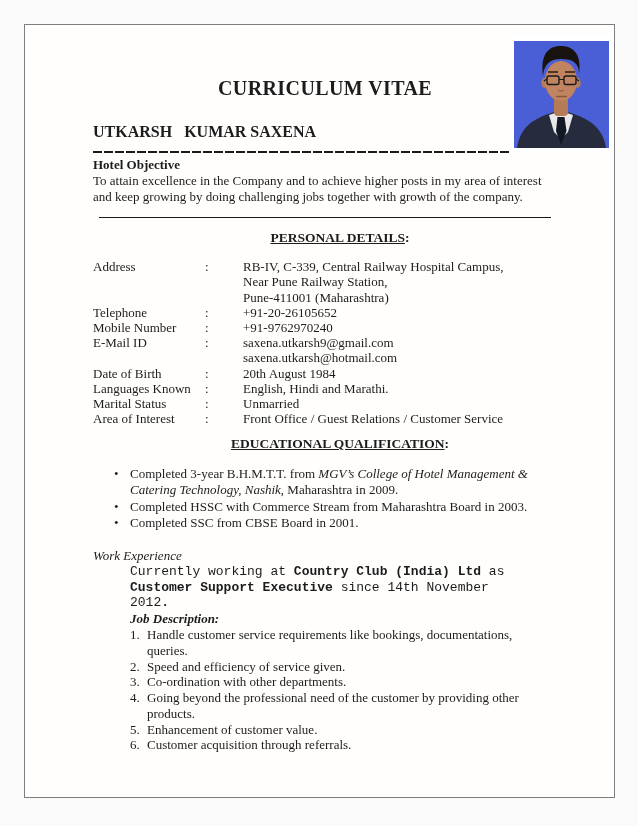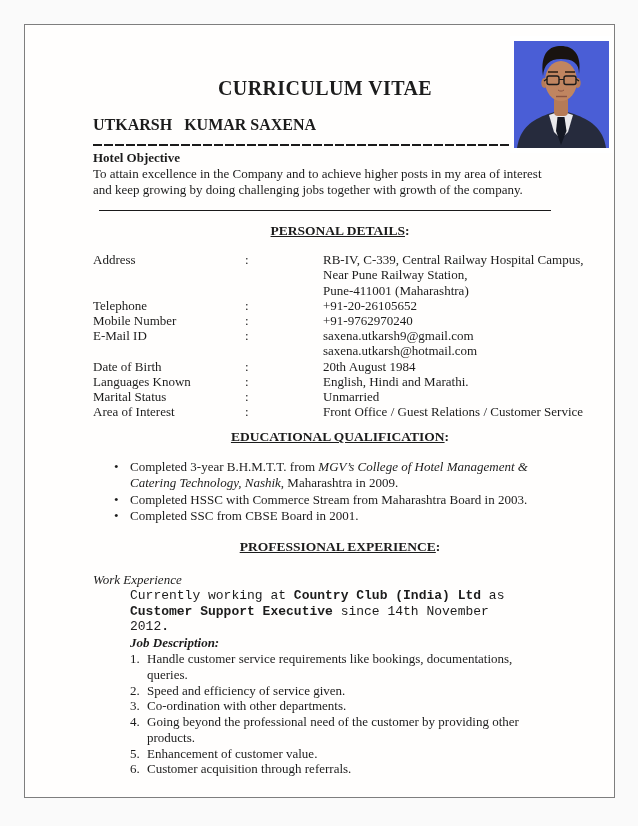--- a/index.html
+++ b/index.html
@@ -26,21 +26,21 @@
   .photo svg{display:block;}
   .content{margin:0 57px 0 68px;width:464px;}
   .title{
     margin-top:52px;
     text-align:center;
     font-size:20px;font-weight:700;
     letter-spacing:.4px;
     line-height:23px;
   }
   .name{
-    margin-top:15px;
+    margin-top:22px;
     font-size:16px;font-weight:700;
     white-space:pre;
     line-height:19px;
   }
   .uline{
     margin-top:10px;
     width:416px;height:2px;
     background:repeating-linear-gradient(90deg,#1a1a1a 0,#1a1a1a 9px,transparent 9px,transparent 11px);
   }
   .obj-heading{margin-top:4px;font-size:13px;font-weight:700;line-height:16px;}
@@ -48,21 +48,21 @@
   .hr-solid{margin-top:13px;width:452px;border:none;border-top:1.2px solid #1a1a1a;}
   .sec-heading{
     text-align:center;
     font-size:13.5px;font-weight:700;
     margin-top:12px;line-height:16px;
   }
   .sec-heading .u{text-decoration:underline;padding-left:30px;}
   .sec-heading.edu{margin-top:10px;}
   .sec-heading.exp{margin-top:15px;}
   .details{margin-top:13px;font-size:13px;}
-  .detail-row{display:grid;grid-template-columns:112px 38px 1fr;line-height:15.2px;gap:40px;}
+  .detail-row{display:grid;grid-template-columns:112px 38px 1fr;line-height:15.2px;}
   .detail-row .dv{white-space:nowrap;}
   .edu-list{margin-top:14px;margin-left:20px;width:425px;font-size:13px;}
   .edu-item{position:relative;padding-left:17px;line-height:15.6px;margin-bottom:1px;}
   .edu-item::before{content:"\2022";position:absolute;left:1px;top:0;font-size:13px;}
   .it{font-style:italic;}
   .b{font-weight:700;}
   .we-heading{margin-top:17px;font-size:13px;font-weight:400;font-style:italic;line-height:16px;}
   .we-current{margin-left:37px;width:392px;font-size:13px;line-height:15.7px;font-family:Liberation Mono, monospace;}
   .jd-heading{margin-left:37px;font-size:13px;font-weight:700;font-style:italic;line-height:16px;}
   .jd-list{margin-left:37px;width:392px;font-size:13px;}
@@ -177,21 +177,20 @@
       </div>
 
       <div class="sec-heading edu"><span class="u">EDUCATIONAL QUALIFICATION</span><span>:</span></div>
 
       <div class="edu-list">
         <div class="edu-item"><span>Completed 3-year B.H.M.T.T. from </span><span class="it">MGV’s College of Hotel Management &amp; Catering Technology, Nashik</span><span>, Maharashtra in 2009.</span></div>
         <div class="edu-item"><span>Completed HSSC with Commerce Stream from Maharashtra Board in 2003.</span><span class="it"></span><span></span></div>
         <div class="edu-item"><span>Completed SSC from CBSE Board in 2001.</span><span class="it"></span><span></span></div>
       </div>
 
-      <div class="sec-heading exp"><span class="u">PROFESSIONAL EXPERIENCE</span><span>:</span></div>
 
       <div class="we-heading">Work Experience</div>
 
       <div class="we-current"><span>Currently working at </span><span class="b">Country Club (India) Ltd</span><span> as </span><span class="b">Customer Support Executive</span><span> since 14th November 2012</span><span class="b">.</span></div>
 
       <div class="jd-heading">Job Description:</div>
 
       <div class="jd-list">
         <div class="jd-item">
             <span>1.</span>

